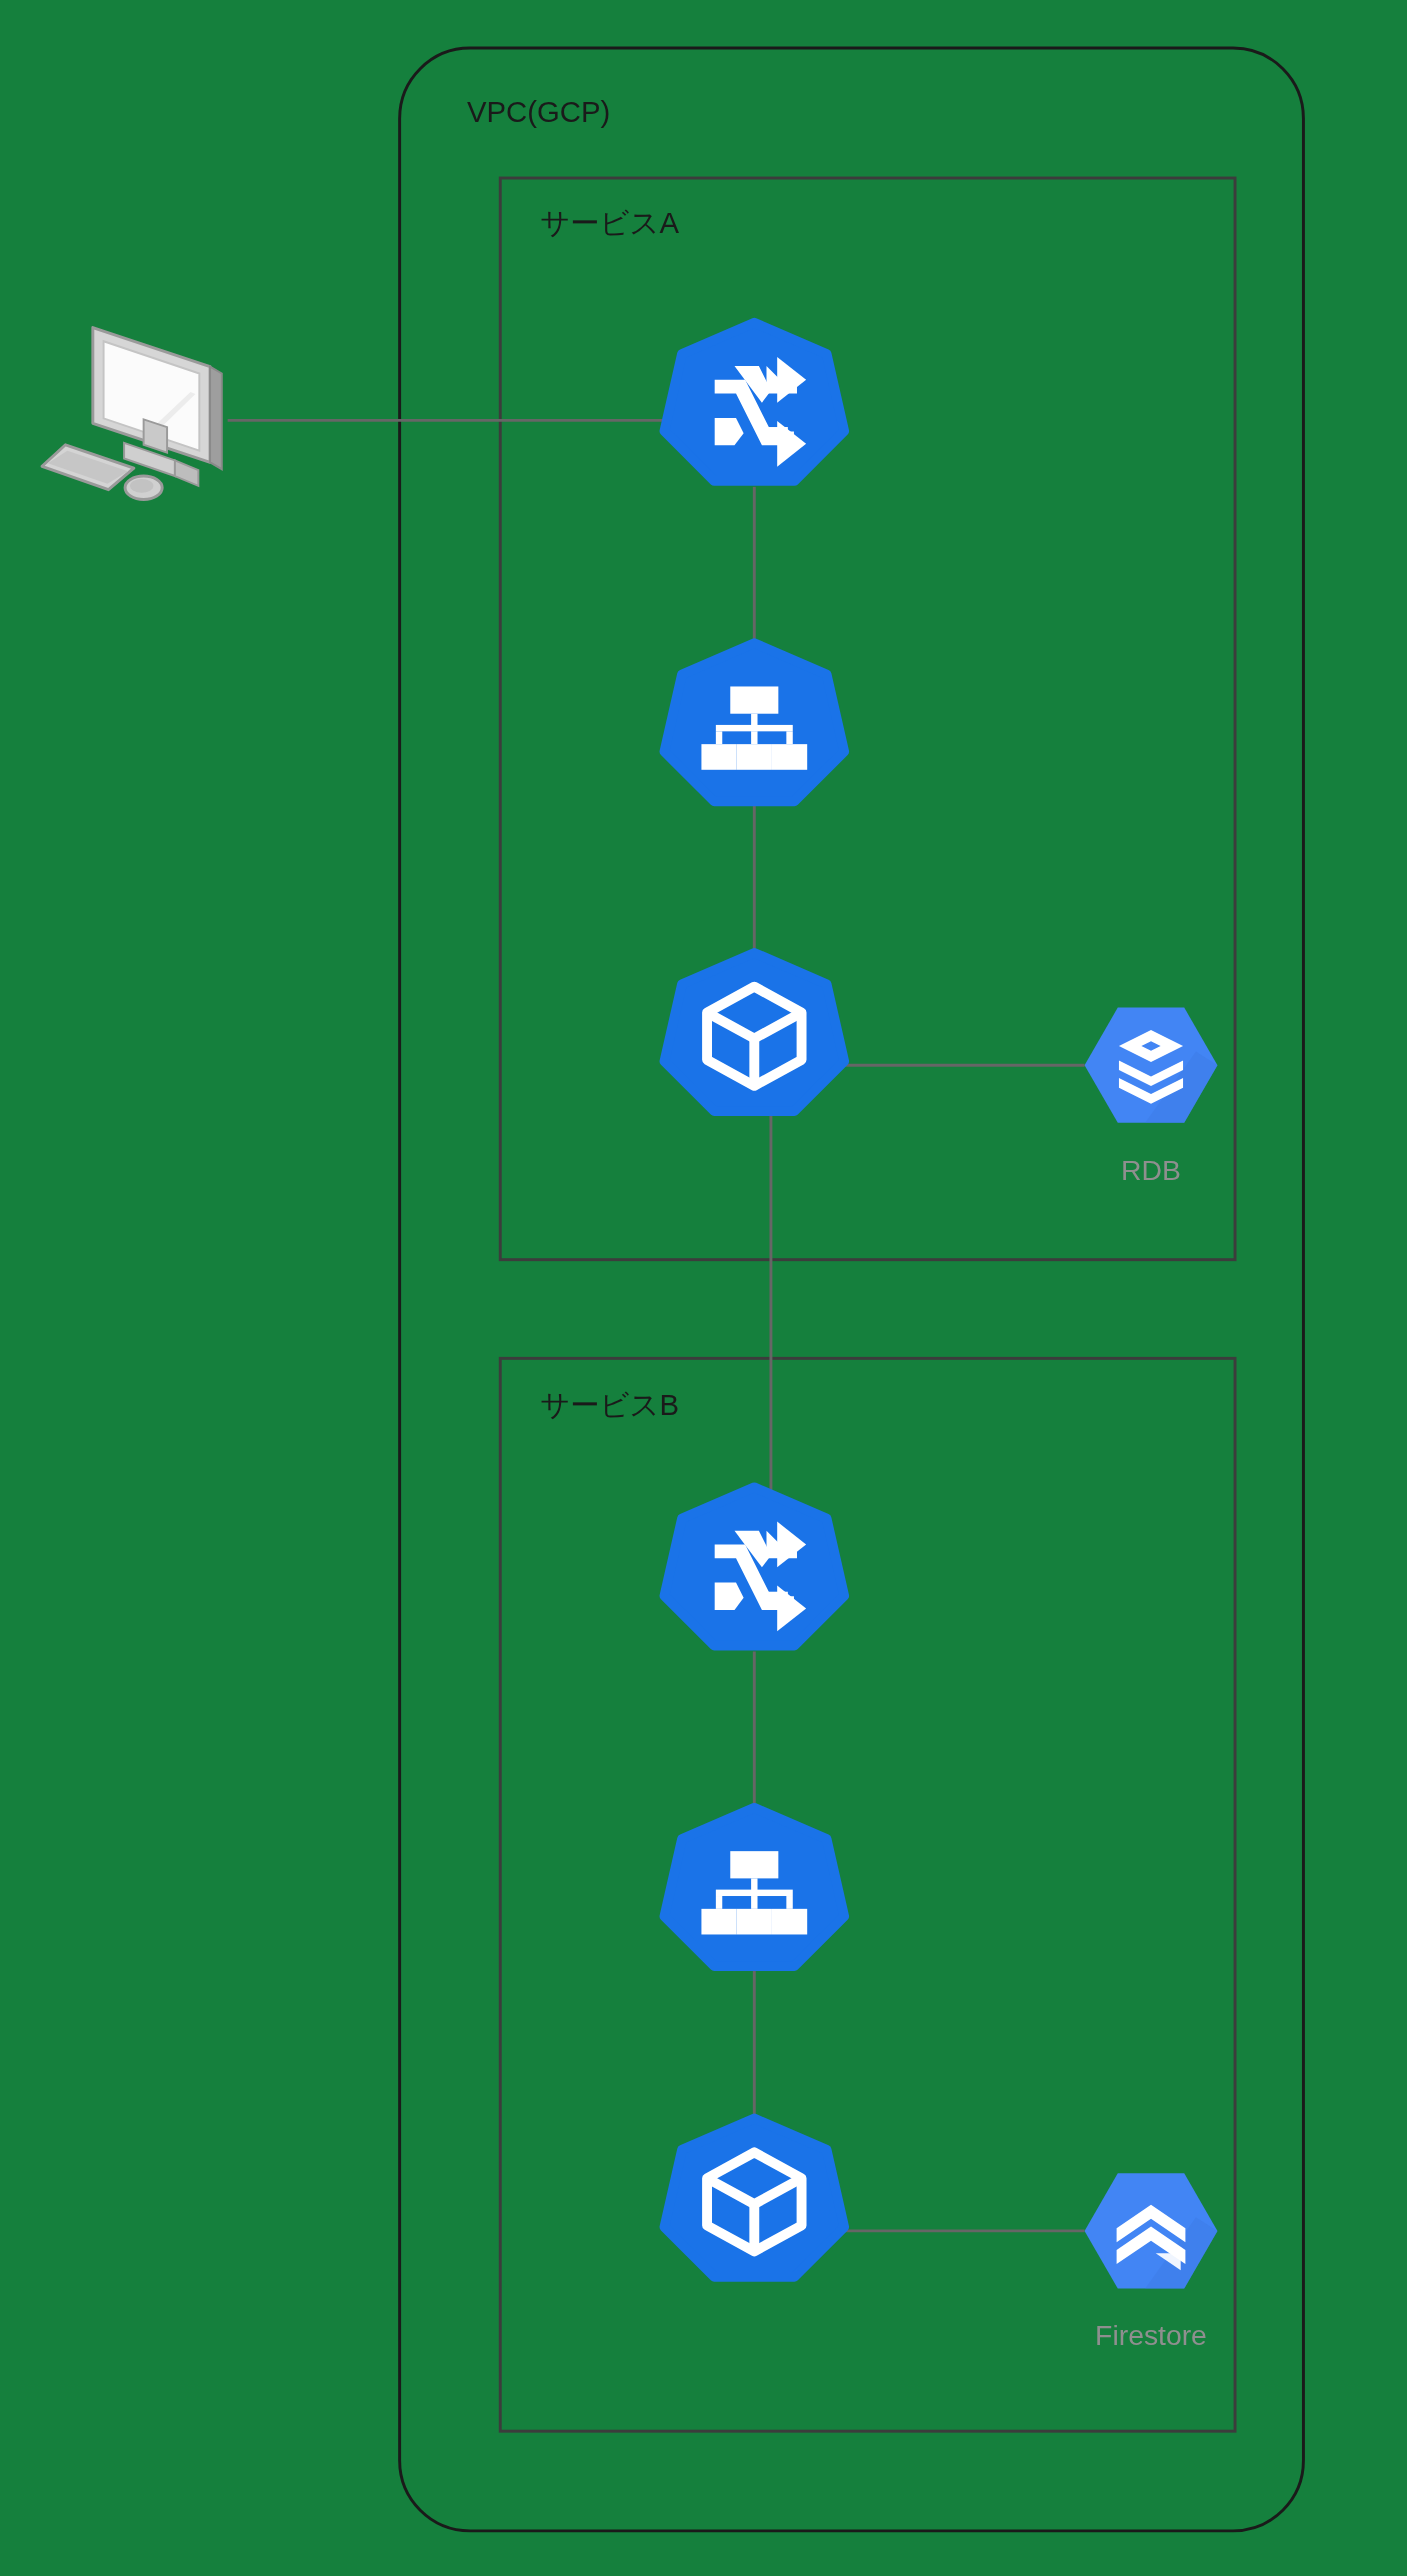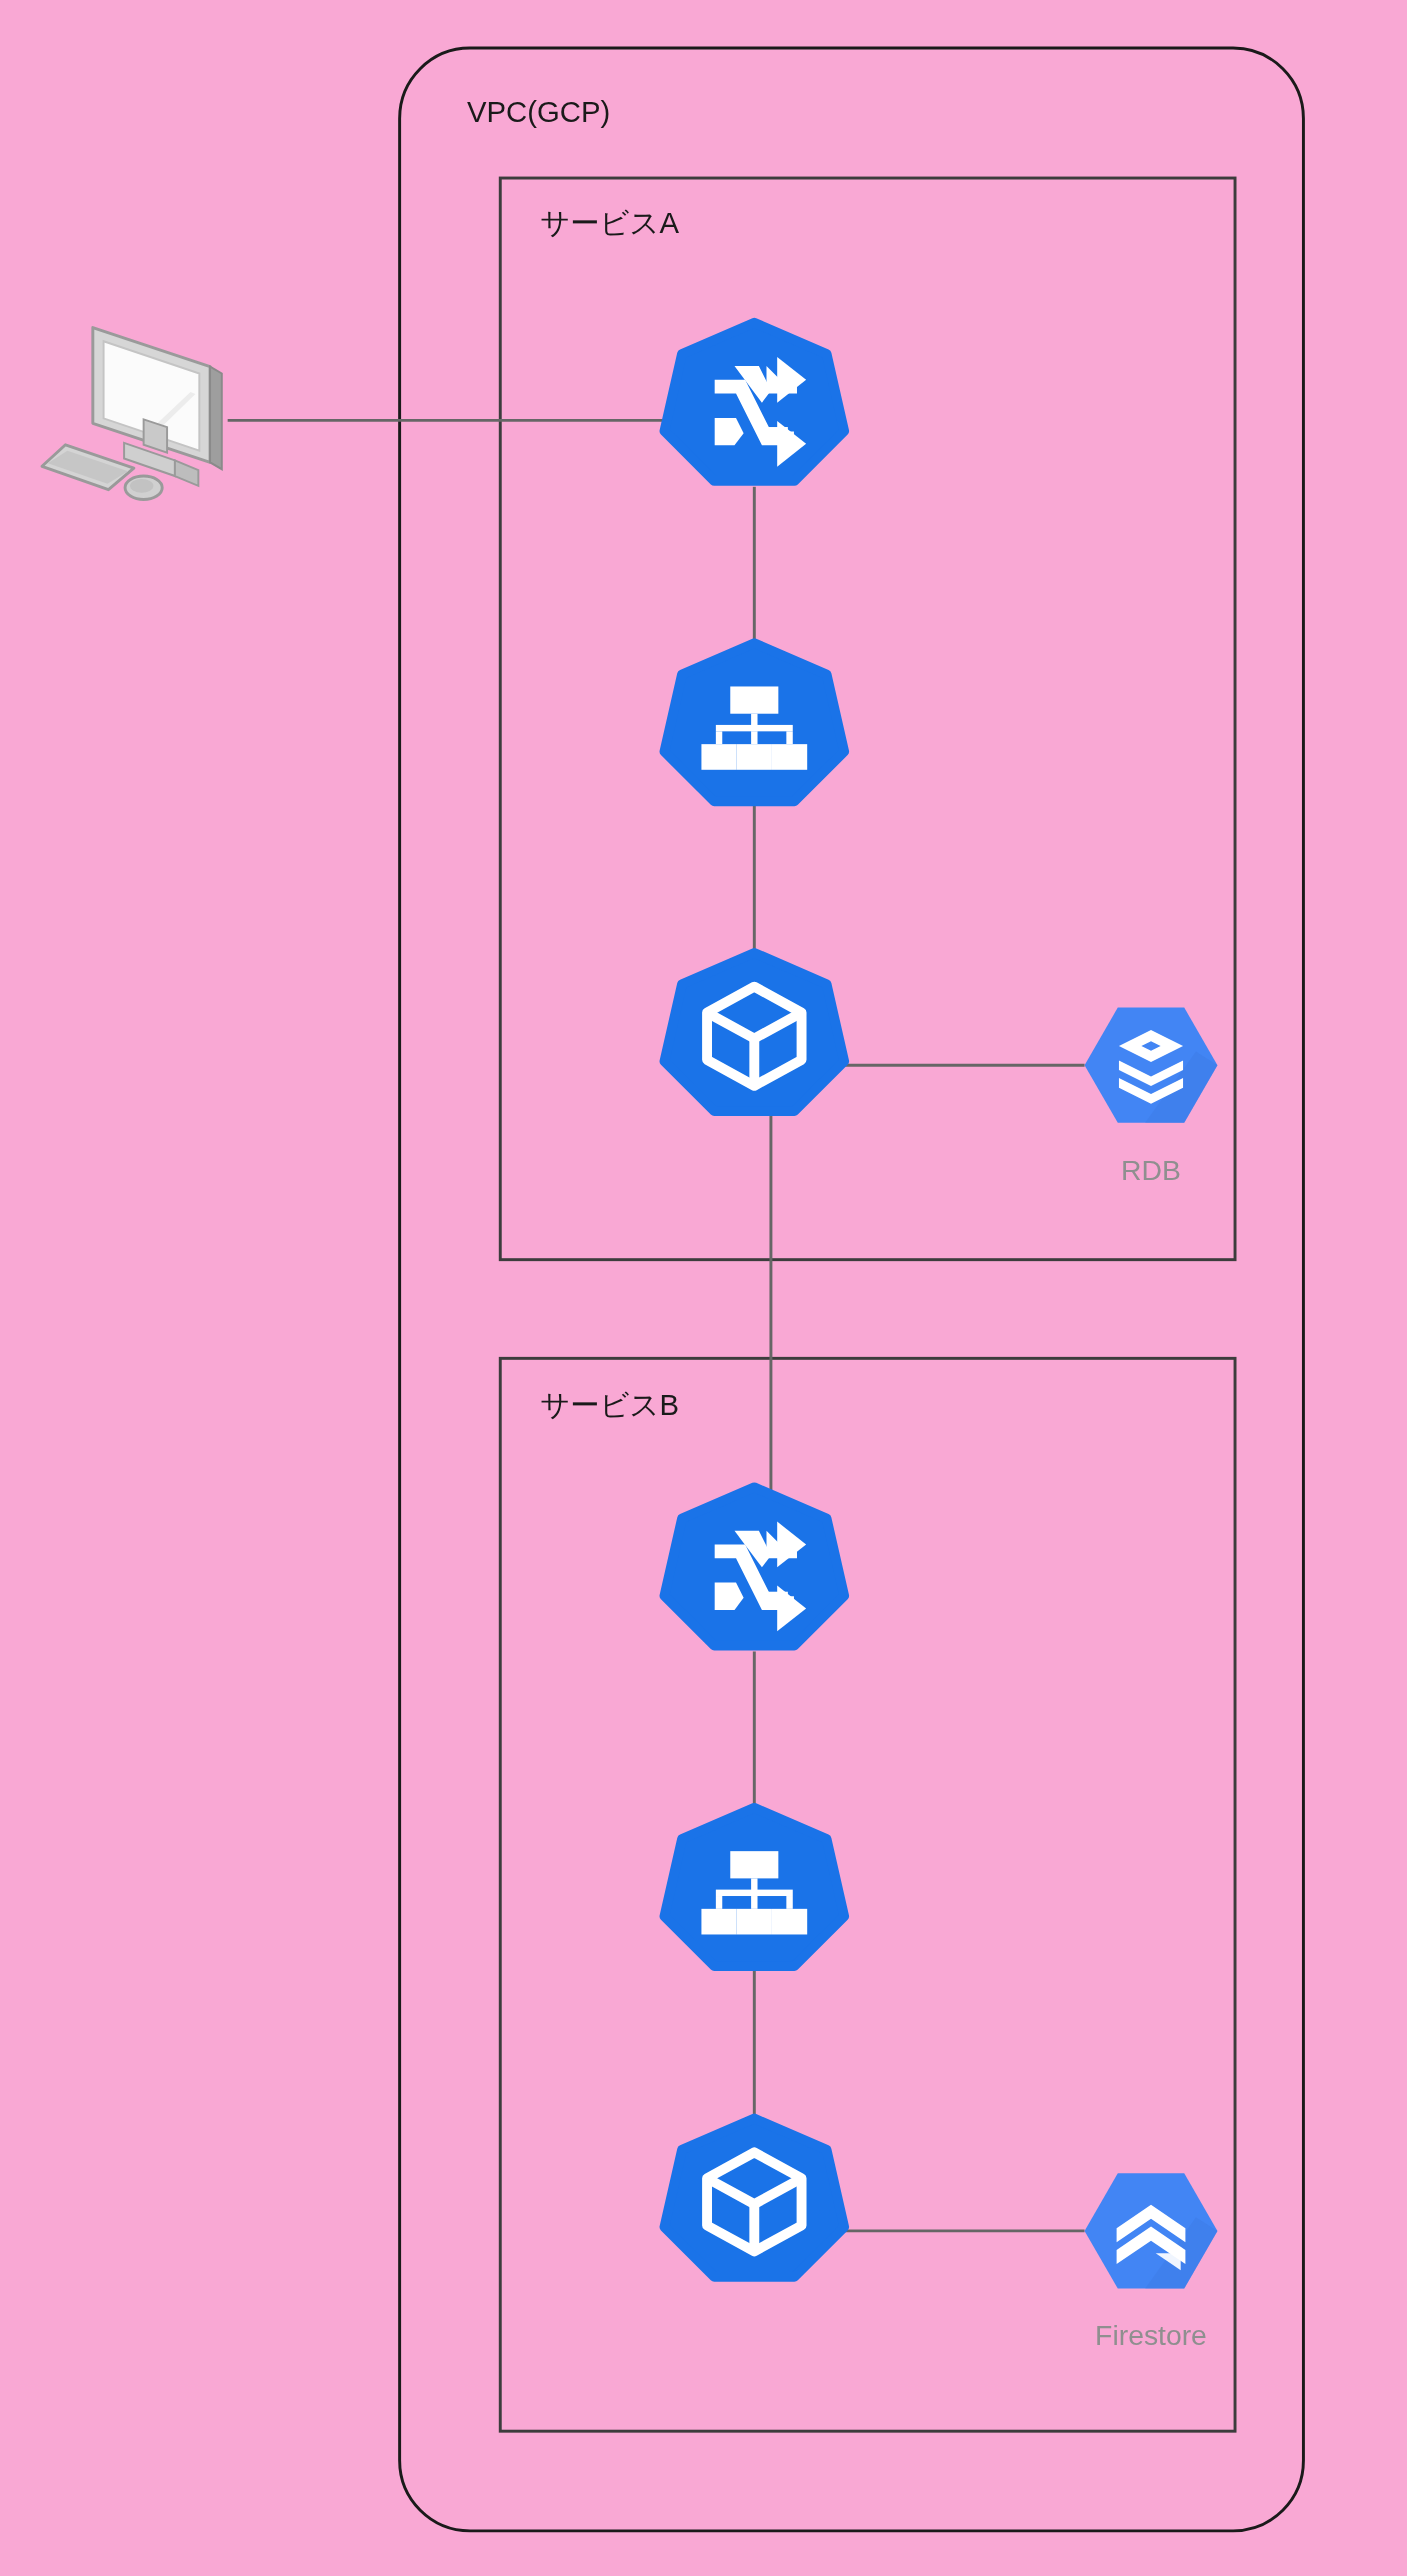--- a/index.html
+++ b/index.html
@@ -7,21 +7,21 @@
     padding: 0;
     background: #ffffff;
   }
   body {
     font-family: "Liberation Sans", "DejaVu Sans", sans-serif;
   }
   #canvas {
     position: relative;
     width: 1407px;
     height: 2576px;
-    background: #f9a8d4;
+    background: #15803d;
     overflow: hidden;
   }
   svg.diagram {
     position: absolute;
     left: 0;
     top: 0;
     width: 1407px;
     height: 2576px;
   }
   .vpc-label,

